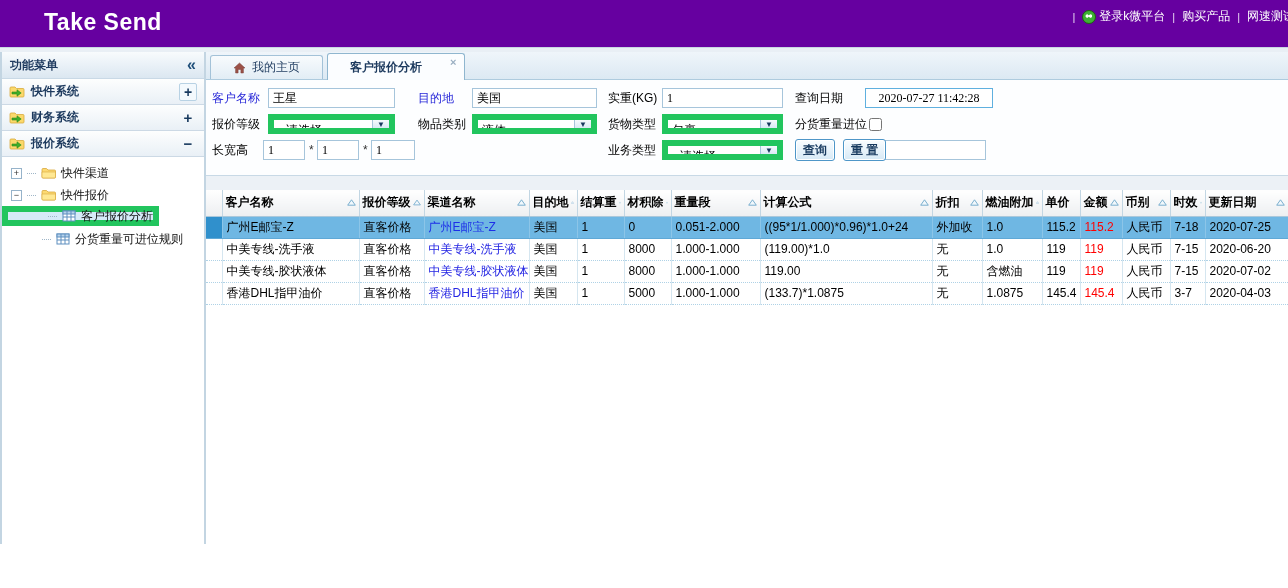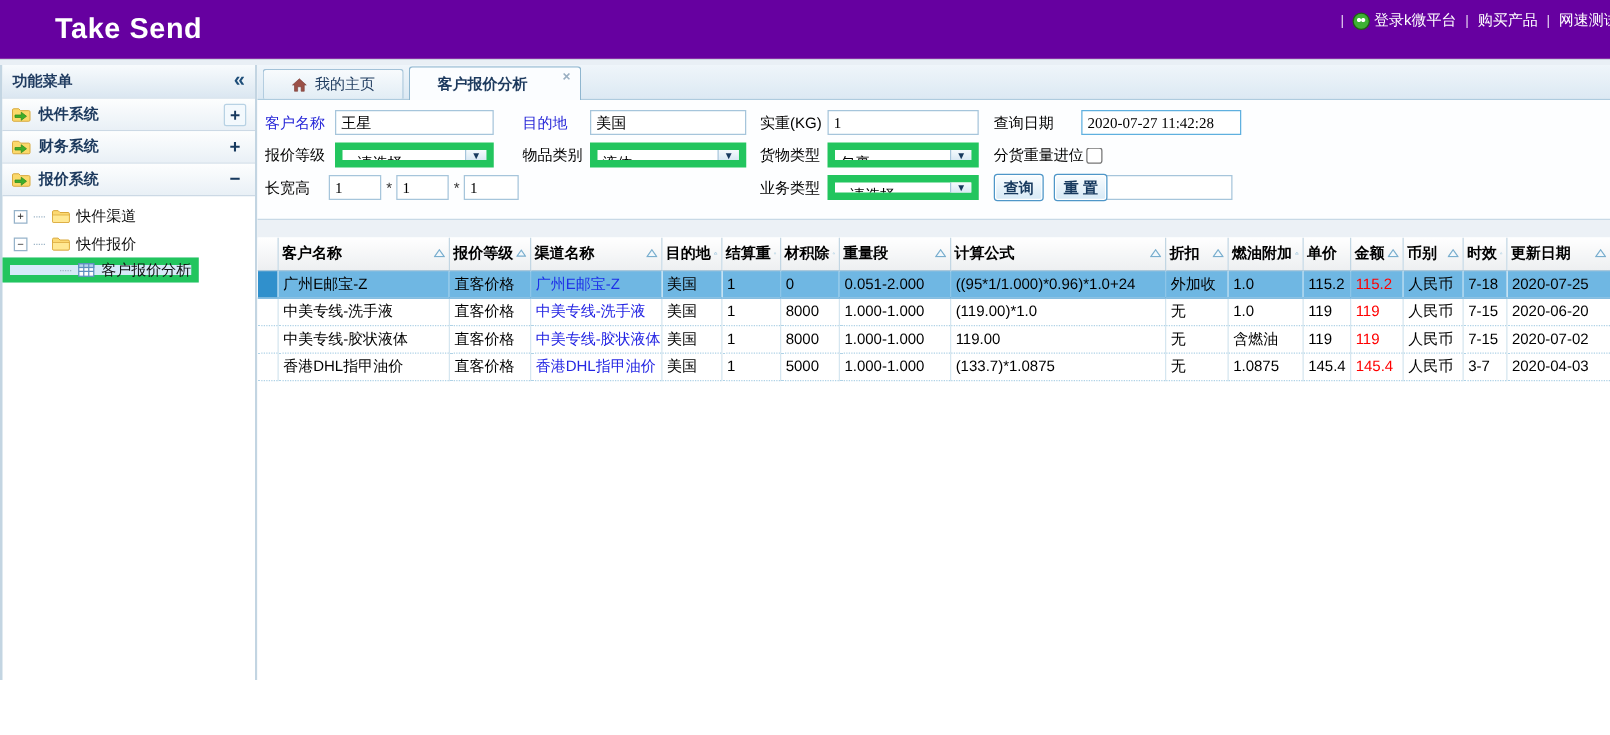--- a/index.html
+++ b/index.html
@@ -1,17 +1,17 @@
 <!DOCTYPE html>
 <html><head>
 <meta charset="utf-8">
 <style>
 * { margin:0; padding:0; box-sizing:border-box; }
 body { font-family:"Liberation Sans","DejaVu Sans",sans-serif; background:#fff; }
-.screen { position:relative; width:1288px; height:544px; overflow:hidden; background:#fca5a5; font-size:12px; color:#000; }
+.screen { position:relative; width:1288px; height:544px; overflow:hidden; background:#0369a1; font-size:12px; color:#000; }
 
 
 .topbar { position:relative; height:47px; background:#6600A0; color:#fff; }
 .brand { position:absolute; left:44px; top:9px; font-size:23px; font-weight:bold; letter-spacing:.5px; }
 .toplinks { position:absolute; right:-7px; top:8px; display:flex; align-items:center; gap:7px; font-size:12px; white-space:nowrap; }
 .toplinks .sep { color:#E7D6F2; font-size:11px; }
 .toplinks a { color:#fff; text-decoration:none; display:flex; align-items:center; gap:3px; cursor:pointer; }
 .wechat { display:inline-block; width:14px; height:14px; border-radius:50%;
   background:radial-gradient(circle at 35% 42%, #fff 1.3px, transparent 2px),
              radial-gradient(circle at 63% 42%, #fff 1.3px, transparent 2px), #3EB134;
@@ -46,21 +46,21 @@
 .tab { height:24px; border:1px solid #A3C2D8; border-bottom:none; border-radius:3px 3px 0 0;
   background:linear-gradient(#F8FBFD,#E2EDF5); padding:0 22px; display:flex; align-items:center; gap:6px; color:#1D3A5E; cursor:pointer; }
 .tab.active { height:27px; margin-bottom:-1px; background:#FBFDFF; border-color:#8FB6CF; font-weight:bold; padding-right:8px; }
 .tab .x { align-self:flex-start; margin:3px 0 0 22px; color:#9AAFC2; font-size:11px; font-weight:bold; line-height:10px; cursor:pointer; }
 
 
 .formpanel { position:relative; height:96px; background:#FDFEFF; border-bottom:1px solid #C8D9E6; }
 .fl { position:absolute; height:20px; line-height:20px; white-space:nowrap; }
 .fl.blue { color:#2626D8; }
 .ti { position:absolute; height:20px; border:1px solid #A6C5DB; background:#fff; padding:0 4px; font-size:12px; font-family:Liberation Serif, serif; color:#000; }
-.ti.date { border-color:#5FB0DF; }
+.ti.date { border-color:#5FB0DF;text-align:center; }
 .sel { position:absolute; height:20px; border:6px solid #22c55e; background:#fff; display:flex; cursor:pointer; }
 .sel .txt { flex:1; padding:2px 4px; white-space:nowrap; overflow:hidden; }
 .sel .db { width:17px; border-left:1px solid #A6C5DB; background:linear-gradient(#F5FAFD,#D9E9F4); display:flex; align-items:center; justify-content:center; font-size:8px; color:#17395E; }
 .star { position:absolute; height:20px; line-height:20px; color:#333; }
 .cb { position:absolute; width:13px; height:13px; cursor:pointer; }
 .qbtn { position:absolute; height:22px; border:1px solid #4E96C8; border-radius:3px;
   background:linear-gradient(#FAFDFF,#D6E9F6); box-shadow:inset 0 0 0 1px #fff;
   font-weight:bold; color:#17395E; font-size:12px; font-family:inherit; padding:0 7px; cursor:pointer; }
 .gap { height:14px; background:#ECF1F6; }
 
@@ -184,20 +184,33 @@
           <span class="icon-svg">
               <svg width="14" height="12" viewBox="0 0 14 12">
                 <rect x="1" y="1" width="12" height="10" fill="#fff" stroke="#5E8FBF"></rect>
                 <rect x="1" y="1" width="12" height="3" fill="#B7D3EC" stroke="#5E8FBF"></rect>
                 <line x1="5" y1="1" x2="5" y2="11" stroke="#5E8FBF"></line>
                 <line x1="9" y1="1" x2="9" y2="11" stroke="#5E8FBF"></line>
                 <line x1="1" y1="7" x2="13" y2="7" stroke="#5E8FBF"></line>
               </svg>
             </span>
           <span>自动分货规则</span>
+        </div>
+        <div class="trow leaf">
+          <span class="guide"></span>
+          <span class="icon-svg">
+              <svg width="14" height="12" viewBox="0 0 14 12">
+                <rect x="1" y="1" width="12" height="10" fill="#fff" stroke="#5E8FBF"></rect>
+                <rect x="1" y="1" width="12" height="3" fill="#B7D3EC" stroke="#5E8FBF"></rect>
+                <line x1="5" y1="1" x2="5" y2="11" stroke="#5E8FBF"></line>
+                <line x1="9" y1="1" x2="9" y2="11" stroke="#5E8FBF"></line>
+                <line x1="1" y1="7" x2="13" y2="7" stroke="#5E8FBF"></line>
+              </svg>
+            </span>
+          <span>分货重量可进位规则</span>
         </div>
       </div>
     </aside>
 
     <main class="main">
       <div class="tabbar">
         <div class="tab">
           <span class="icon-svg">
               <svg width="13" height="12" viewBox="0 0 13 12">
                 <path d="M6.5 1 L12 6 L10.4 6 L10.4 11 L7.9 11 L7.9 7.4 L5.1 7.4 L5.1 11 L2.6 11 L2.6 6 L1 6 Z" fill="#9B5148" stroke="#7A3F38" stroke-width="0.5"></path>

